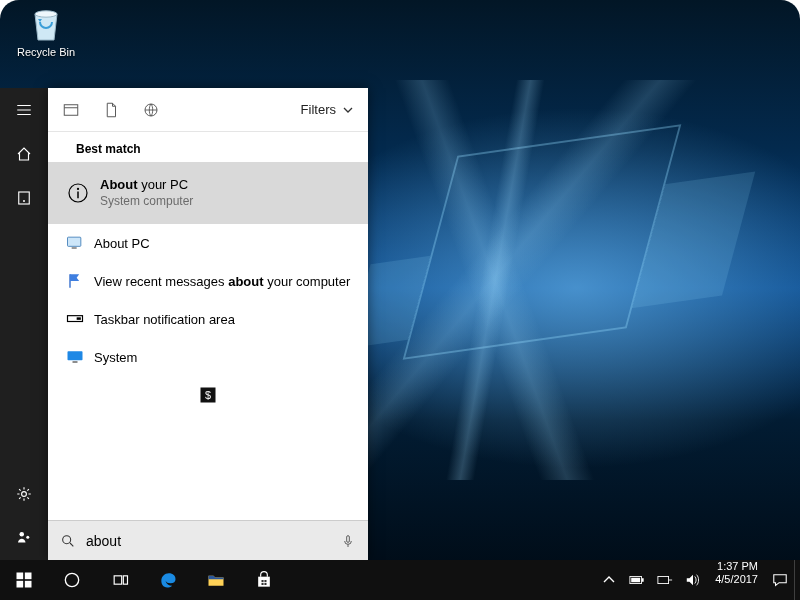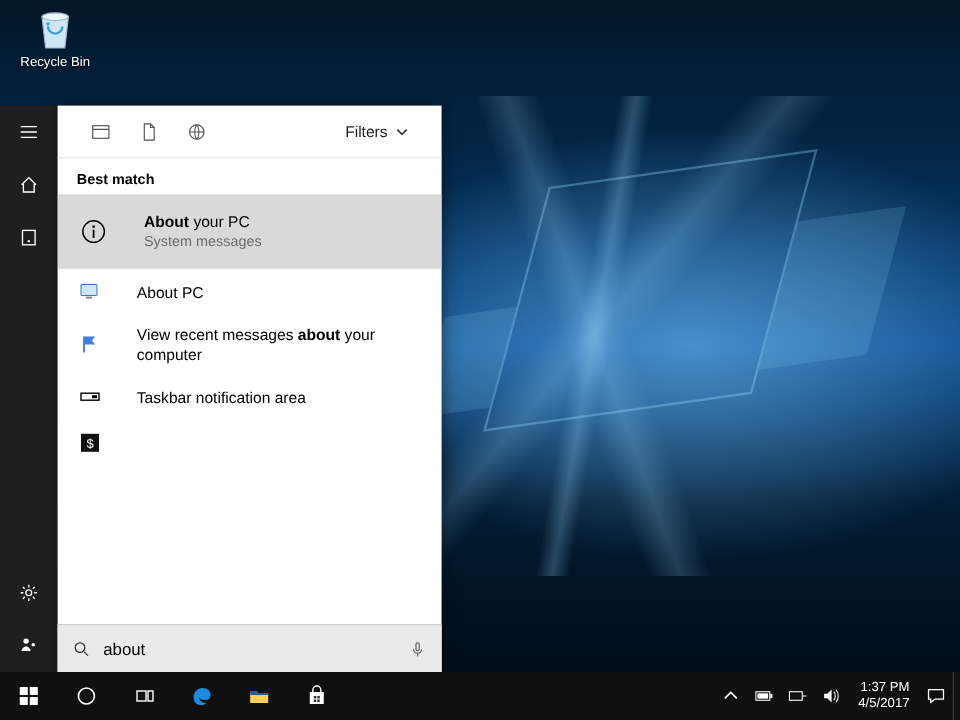--- a/index.html
+++ b/index.html
@@ -4,20 +4,21 @@
 <style>
 * { margin: 0; padding: 0; box-sizing: border-box; font-family: "Segoe UI", sans-serif; }
 html, body { width: 800px; height: 600px; overflow: hidden; }
 
 
 .desktop {
   position: absolute; inset: 0;
   background:
     radial-gradient(ellipse 500px 300px at 72% 48%, rgba(120,200,255,0.55), rgba(0,0,0,0) 60%),
     linear-gradient(180deg, #021626 0%, #032a4e 25%, #0b4c8f 48%, #021c33 70%, #000912 100%);
+  border-radius: 19px;
 }
 .desktop::before, .desktop::after { content:""; position:absolute; }
 .desktop::before {
   left: 430px; top: 140px; width: 220px; height: 200px;
   border: 2px solid rgba(150,220,255,0.35);
   transform: skew(-15deg, -8deg);
   box-shadow:
     -120px 40px 0 -60px rgba(150,220,255,0.15),
     130px 20px 0 -40px rgba(150,220,255,0.15);
 }
@@ -31,41 +32,41 @@
 
 
 .desktop-icon { position:absolute; top:4px; left:14px; width:64px; text-align:center; color:#fff; font-size:11px; }
 .desktop-icon svg { width:40px; height:40px; display:block; margin:0 auto 2px; }
 .desktop-icon span { text-shadow:0 1px 2px #000; }
 
 
 .taskbar { position:absolute; left:0; right:0; bottom:0; height:40px; background:#101010; display:flex; align-items:center; color:#fff; }
 .tb-btn { width:48px; height:40px; display:flex; align-items:center; justify-content:center; }
 .tb-btn svg { width:20px; height:20px; }
-.tb-right { margin-left:auto; display:flex; align-items:center; height:40px; }
+.tb-right { margin-left:auto; display:flex; height:40px; }
 .tb-tray { width:28px; height:40px; display:flex; align-items:center; justify-content:center; }
 .tb-tray svg { width:16px; height:16px; }
 .tb-clock { padding:0 8px; font-size:11px; text-align:right; line-height:13px; }
 .tb-show-desktop { width:6px; height:40px; border-left:1px solid rgba(255,255,255,0.2); }
 
 
 .search-rail { position:absolute; left:0; bottom:40px; width:48px; height:472px; background:#1f1f1f; display:flex; flex-direction:column; align-items:center; }
 .rail-btn { width:48px; height:44px; display:flex; align-items:center; justify-content:center; color:#fff; }
 .rail-spacer { flex:1; }
 .rail-btn svg { width:18px; height:18px; }
 
 .search-panel { position:absolute; left:48px; bottom:40px; width:320px; height:472px; background:#fff; display:flex; flex-direction:column; box-shadow:0 0 12px rgba(0,0,0,0.5); }
-.sp-top { height:44px; display:flex; align-items:center; border-bottom:1px solid #e5e5e5; padding:0 27px; gap:22px; }
+.sp-top { height:44px; display:flex; align-items:center; border-bottom:1px solid #e5e5e5; padding:0 14px; gap:22px; }
 .sp-top-icon { width:18px; height:18px; color:#444; display:flex; align-items:center; }
 .sp-top-icon svg { width:18px; height:18px; }
 .sp-filters { margin-left:auto; font-size:13px; color:#222; display:flex; align-items:center; gap:6px; }
 
 .sp-body { flex:1; overflow:hidden; font-size:13px; color:#000; }
-.sp-heading { padding:10px 16px 6px; font-size:12px; font-weight:600; color:#000; }
-.sp-item { display:flex; align-items:center; padding:8px 16px; gap:28px; }
+.sp-heading { padding:10px 28px 6px; font-size:12px; font-weight:600; color:#000; }
+.sp-item { display:flex; align-items:center; padding:8px 16px; gap:8px;justify-content:center; }
 .sp-item.highlight { background:#d9d9d9; padding-top:14px; padding-bottom:14px; }
 .sp-item .ic { width:28px; height:28px; display:flex; align-items:center; justify-content:center; flex-shrink:0; }
 .sp-item .ic svg { width:24px; height:24px; }
 .sp-item .txt { flex:1; line-height:17px; }
 .sp-item .sub { color:#6b6b6b; font-size:12px; }
 .sp-item.small .ic { width:22px; height:22px; }
 .sp-item.small .ic svg { width:20px; height:20px; }
 
 .search-box { height:40px; border-top:1px solid #ccc; background:#eaeaea; display:flex; align-items:center; padding:0 12px; gap:10px; }
 .search-box svg { width:16px; height:16px; color:#333; }
@@ -155,21 +156,21 @@
     <div class="sp-item highlight">
       <div class="ic">
         <svg viewBox="0 0 32 32">
             <circle cx="16" cy="16" r="12" fill="none" stroke="#000" stroke-width="1.6"></circle>
             <circle cx="16" cy="10.5" r="1.5" fill="#000"></circle>
             <rect x="15" y="14" width="2" height="9" fill="#000"></rect>
           </svg>
       </div>
       <div class="txt">
         <div><strong>About</strong><span> your PC</span></div>
-        <div class="sub">System messages</div>
+        <div class="sub">System computer</div>
       </div>
     </div>
 
     <div class="sp-item small">
       <div class="ic">
         <svg viewBox="0 0 24 24">
             <rect x="3" y="5" width="16" height="11" rx="1" fill="#cde6f9" stroke="#3a78b5"></rect>
             <rect x="8" y="17" width="6" height="2" fill="#888"></rect>
           </svg>
       </div>
@@ -192,20 +193,29 @@
     <div class="sp-item small">
       <div class="ic">
         <svg viewBox="0 0 24 24">
             <rect x="3" y="8" width="18" height="7" fill="none" stroke="#000" stroke-width="1.4"></rect>
             <rect x="14" y="10" width="5" height="3" fill="#000"></rect>
           </svg>
       </div>
       <div class="txt">Taskbar notification area</div>
     </div>
 
+    <div class="sp-item small">
+      <div class="ic">
+        <svg viewBox="0 0 24 24">
+            <rect x="3" y="5" width="18" height="11" rx="1" fill="#1e88e5"></rect>
+            <rect x="9" y="17" width="6" height="2" fill="#777"></rect>
+          </svg>
+      </div>
+      <div class="txt">System</div>
+    </div>
 
 
     <div class="sp-item small">
       <div class="ic">
         <svg viewBox="0 0 24 24">
             <rect x="3" y="3" width="18" height="18" fill="#111"></rect>
             <text x="12" y="17" text-anchor="middle" font-size="13" fill="#fff" font-family="Segoe UI">$</text>
           </svg>
       </div>
     </div>

